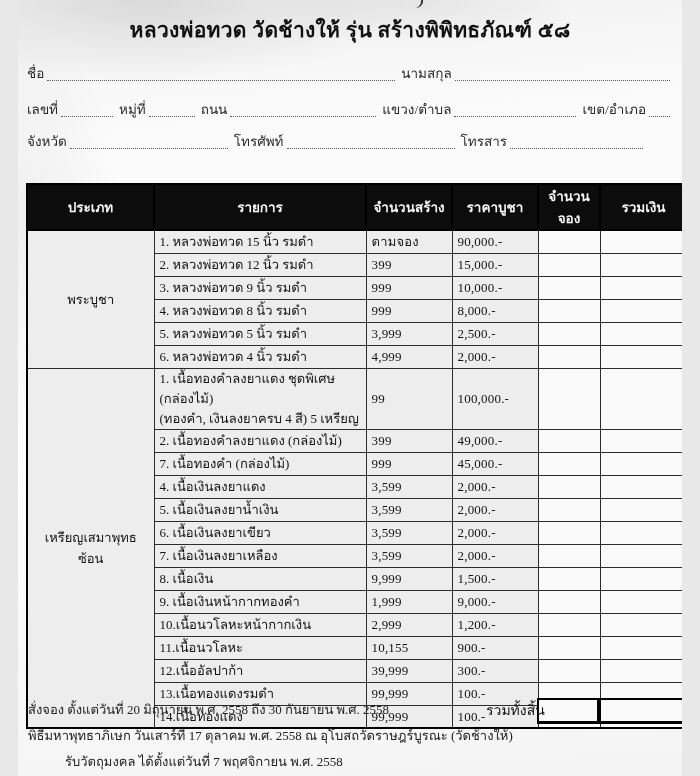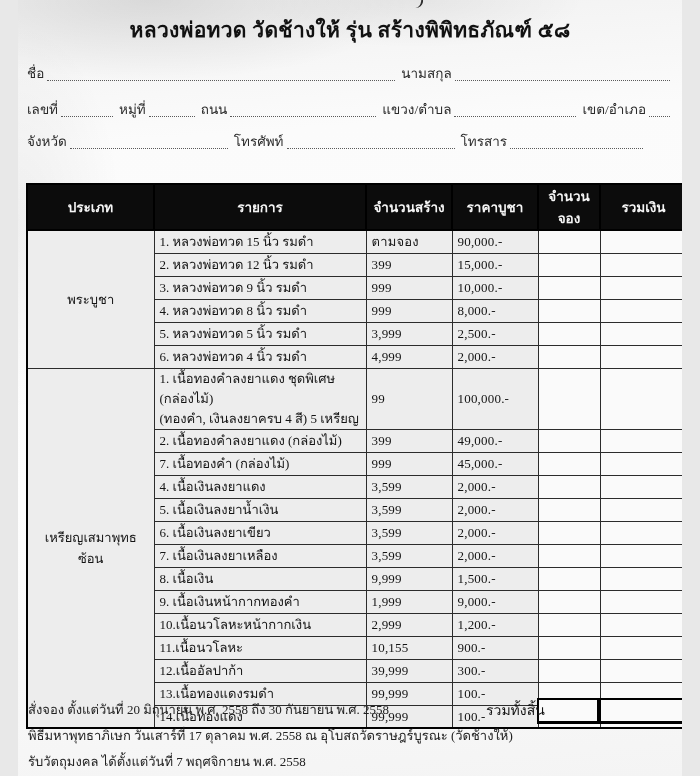--- a/index.html
+++ b/index.html
@@ -72,21 +72,21 @@
   
   .gt-box {
     position:absolute; top:698px; height:26px; background:#fafafa;
     border:2px solid #000; border-bottom-width:3px; box-sizing:border-box;
   }
   .gt-box.b1 { left:519px; width:62px; }
   .gt-box.b2 { left:581px; width:87px; }
   .fline { position:absolute; left:10px; font-size:13px; color:#222; white-space:nowrap; }
   .f1 { top:699px; }
   .f2 { top:725px; }
-  .f3 { top:751px; }
+  .f3 { top:751px;margin-left:37px; }
   .total-label { position:absolute; left:468px; top:699px; font-size:14px; color:#111; }
 </style>
 </head>
 <body>
 
 <div id="paper">
 
   <div class="crop-fragment"></div>
 
   <div class="title">หลวงพ่อทวด วัดช้างให้  รุ่น สร้างพิพิทธภัณฑ์ ๕๘</div>

